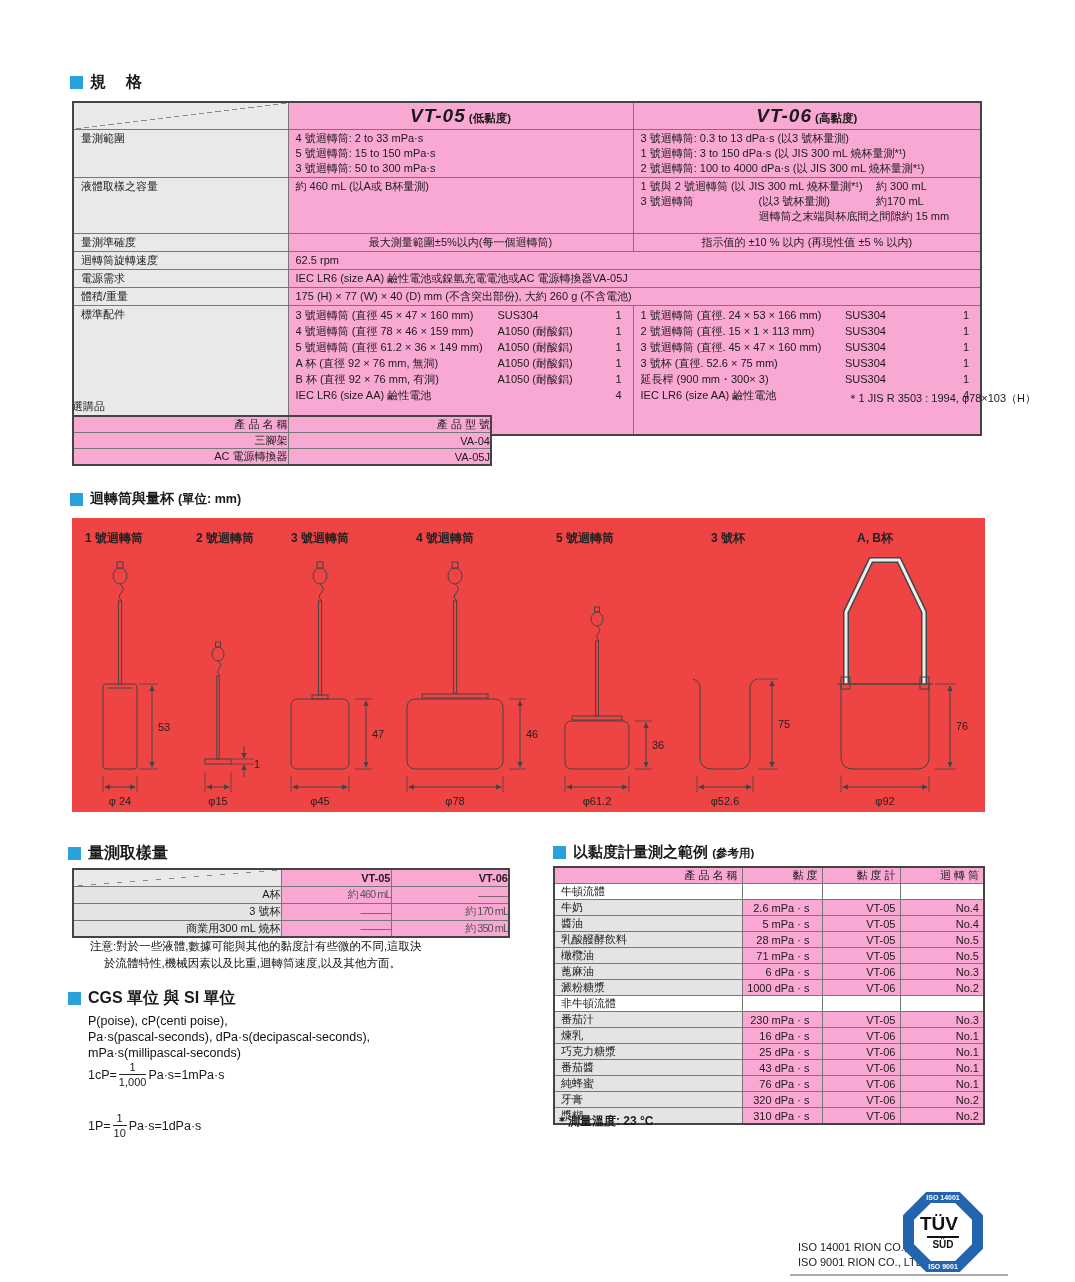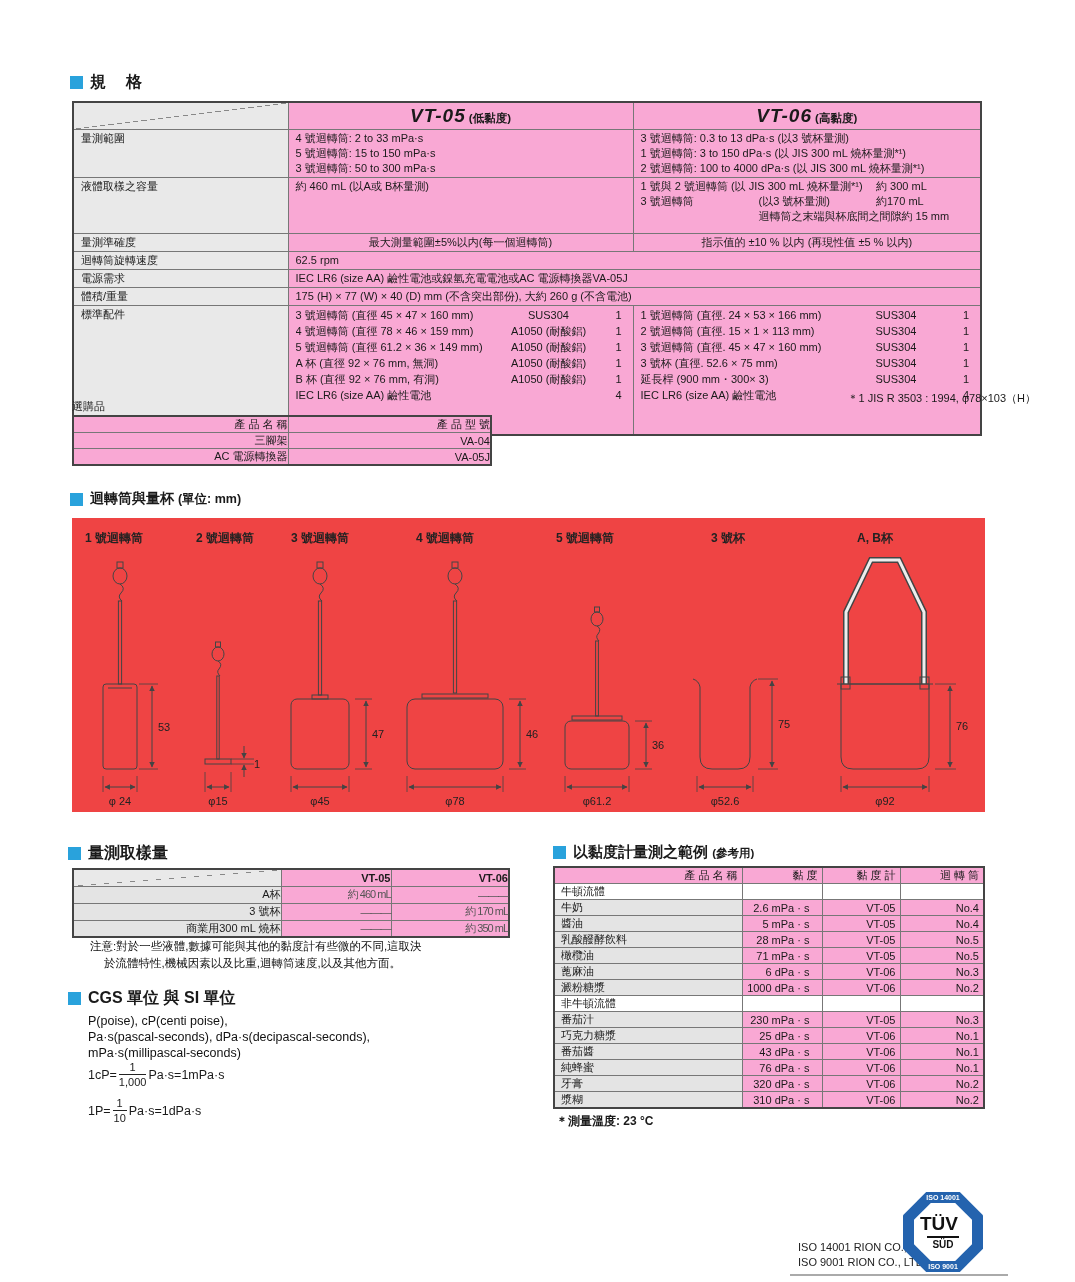--- a/index.html
+++ b/index.html
@@ -22,21 +22,21 @@
   .mh { text-align:center; vertical-align:middle; }
   .model { font-weight:bold; font-style:italic; font-size:19px; letter-spacing:1px; }
   .mnote { font-weight:bold; font-size:11.5px; }
   tr.r-hdr td { height:27px; }
   tr.r-range td { height:46px; }
   tr.r-vol td { height:56px; }
   tr.r-s td { height:15px; }
   tr.r-acc td { height:130px; }
   .acc { display:flex; line-height:16px; }
   .acc .n { flex:1 1 auto; overflow:hidden; white-space:nowrap; }
-  .acc .m { width:102px; flex:0 0 auto;text-align:center; }
+  .acc .m { width:102px; flex:0 0 auto; }
   .acc .q { width:26px; flex:0 0 auto; text-align:right; padding-right:4px; }
   .vl { display:flex; line-height:15px; }
   .vl .va {}
   .vl .vb { flex:1 1 auto; }
   .vl .vr { width:97px; flex:0 0 auto; }
   .ind { margin-left:118px; }
 
   
   .c { text-align:right; vertical-align:middle; }
   .g { background:#e4e4e4; }
@@ -434,21 +434,21 @@
     <span class="sq"></span>
     <span>CGS 單位 與 SI 單位</span>
   </div>
   <div class="abs" style="left:88px; top:1013px;">
     <div class="cgs-line">P(poise), cP(centi poise),</div>
     <div class="cgs-line">Pa·s(pascal-seconds), dPa·s(decipascal-seconds),</div>
     <div class="cgs-line">mPa·s(millipascal-seconds)</div>
     <div style="margin-top:0;">
       <span class="fx">1cP=</span><span class="frac"><span class="num">1</span><span class="den">1,000</span></span><span class="fx">Pa·s=1mPa·s</span>
     </div>
-    <div style="margin-top:9px;">
+    <div style="margin-top:24px;">
       <span class="fx">1P=</span><span class="frac"><span class="num">1</span><span class="den">10</span></span><span class="fx">Pa·s=1dPa·s</span>
     </div>
   </div>
 
   <div class="abs sec-title" style="left:553px; top:843px; font-size:15px;">
     <span class="sq"></span>
     <span><span>以黏度計量測之範例</span> <span style="font-size:11.5px;">(參考用)</span></span>
   </div>
   <table class="gridt abs visct" style="left:553px; top:866px; width:430px;">
     <colgroup>
@@ -518,20 +518,26 @@
     </tr>
     </tbody>
       <tbody>
         <tr>
           <td class="vn g">番茄汁</td>
           <td class="vv">230 mPa · s</td>
           <td class="c">VT-05</td>
           <td class="c">No.3</td>
         </tr>
         <tr>
+          <td class="vn g">煉乳</td>
+          <td class="vv">16 dPa · s</td>
+          <td class="c">VT-06</td>
+          <td class="c">No.1</td>
+        </tr>
+        <tr>
           <td class="vn g">巧克力糖漿</td>
           <td class="vv">25 dPa · s</td>
           <td class="c">VT-06</td>
           <td class="c">No.1</td>
         </tr>
         <tr>
           <td class="vn g">番茄醬</td>
           <td class="vv">43 dPa · s</td>
           <td class="c">VT-06</td>
           <td class="c">No.1</td>

